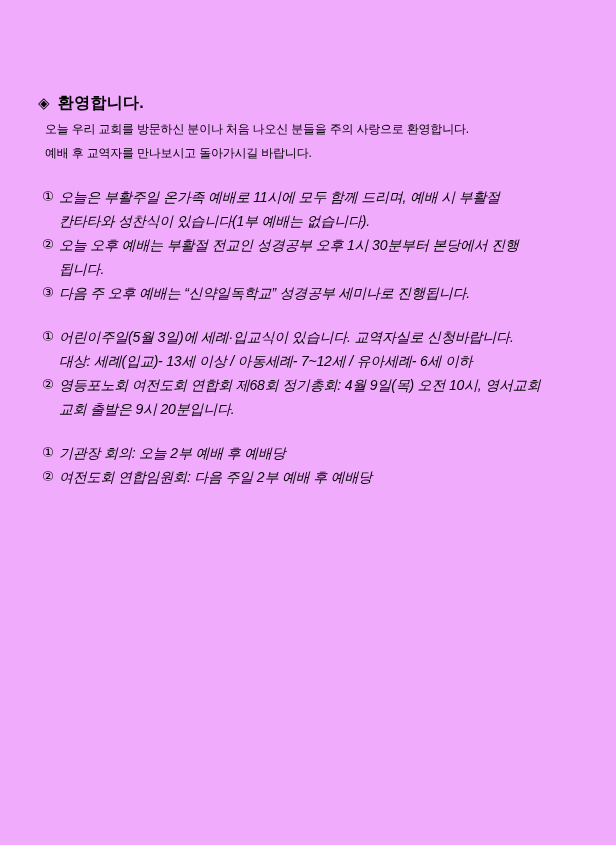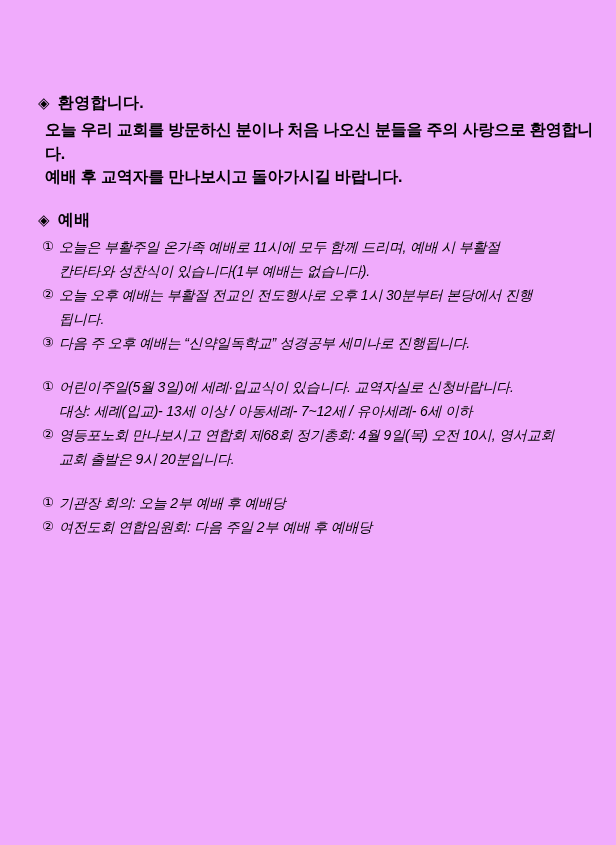--- a/index.html
+++ b/index.html
@@ -20,26 +20,25 @@
   .hd {
     font-size: 16px;
     font-weight: 700;
     line-height: 22px;
     margin-bottom: 4px;
     letter-spacing: 0.3px;
     white-space: nowrap;
   }
   .dm { margin-right: 8px; font-size: 15px; font-weight: 400; }
   .para {
-    font-size: 16px;
+    font-size: 12px;
     line-height: 23.5px;
     margin-left: 7px;
     white-space: pre-line;
     letter-spacing: -0.2px;
-    font-weight: bold;
   }
   .items { margin-left: 4px; }
   .item {
     position: relative;
     padding-left: 17px;
     font-size: 14px;
     line-height: 24px;
     letter-spacing: -0.2px;
   }
   .num {
@@ -59,51 +58,48 @@
   <section class="sec">
     <h2 class="hd">
       <span class="dm">◈</span><span>환영합니다.</span>
     </h2>
     <div class="para">오늘 우리 교회를 방문하신 분이나 처음 나오신 분들을 주의 사랑으로 환영합니다.
 예배 후 교역자를 만나보시고 돌아가시길 바랍니다.</div>
   </section>
 
 
   <section class="sec">
-    <h2 class="hd">
-      <span class="dm">◈</span><span>예배</span>
-    </h2>
     <div class="items">
       <div class="item">
         <span class="num">①</span>
         <div class="itxt">오늘은 부활주일 온가족 예배로 11시에 모두 함께 드리며, 예배 시 부활절
 칸타타와 성찬식이 있습니다(1부 예배는 없습니다).</div>
       </div>
       <div class="item">
         <span class="num">②</span>
-        <div class="itxt">오늘 오후 예배는 부활절 전교인 전도행사로 오후 1시 30분부터 본당에서 진행
+        <div class="itxt">오늘 오후 예배는 부활절 전교인 성경공부 오후 1시 30분부터 본당에서 진행
 됩니다.</div>
       </div>
       <div class="item">
         <span class="num">③</span>
         <div class="itxt">다음 주 오후 예배는 “신약일독학교” 성경공부 세미나로 진행됩니다.</div>
       </div>
     </div>
   </section>
 
   <section class="sec">
     <div class="items">
       <div class="item">
         <span class="num">①</span>
         <div class="itxt">어린이주일(5월 3일)에 세례·입교식이 있습니다.  교역자실로 신청바랍니다.
 대상:  세례(입교)-  13세 이상 / 아동세례- 7~12세 / 유아세례- 6세 이하</div>
       </div>
       <div class="item">
         <span class="num">②</span>
-        <div class="itxt">영등포노회 만나보시고 연합회 제68회 정기총회: 4월 9일(목)  오전 10시, 영서교회
+        <div class="itxt">영등포노회 여전도회 연합회 제68회 정기총회: 4월 9일(목)  오전 10시, 영서교회
 교회 출발은 9시 20분입니다.</div>
       </div>
     </div>
   </section>
 
   <section class="sec">
     <div class="items">
       <div class="item">
         <span class="num">①</span>
         <div class="itxt">기관장 회의:  오늘 2부 예배 후 예배당</div>

